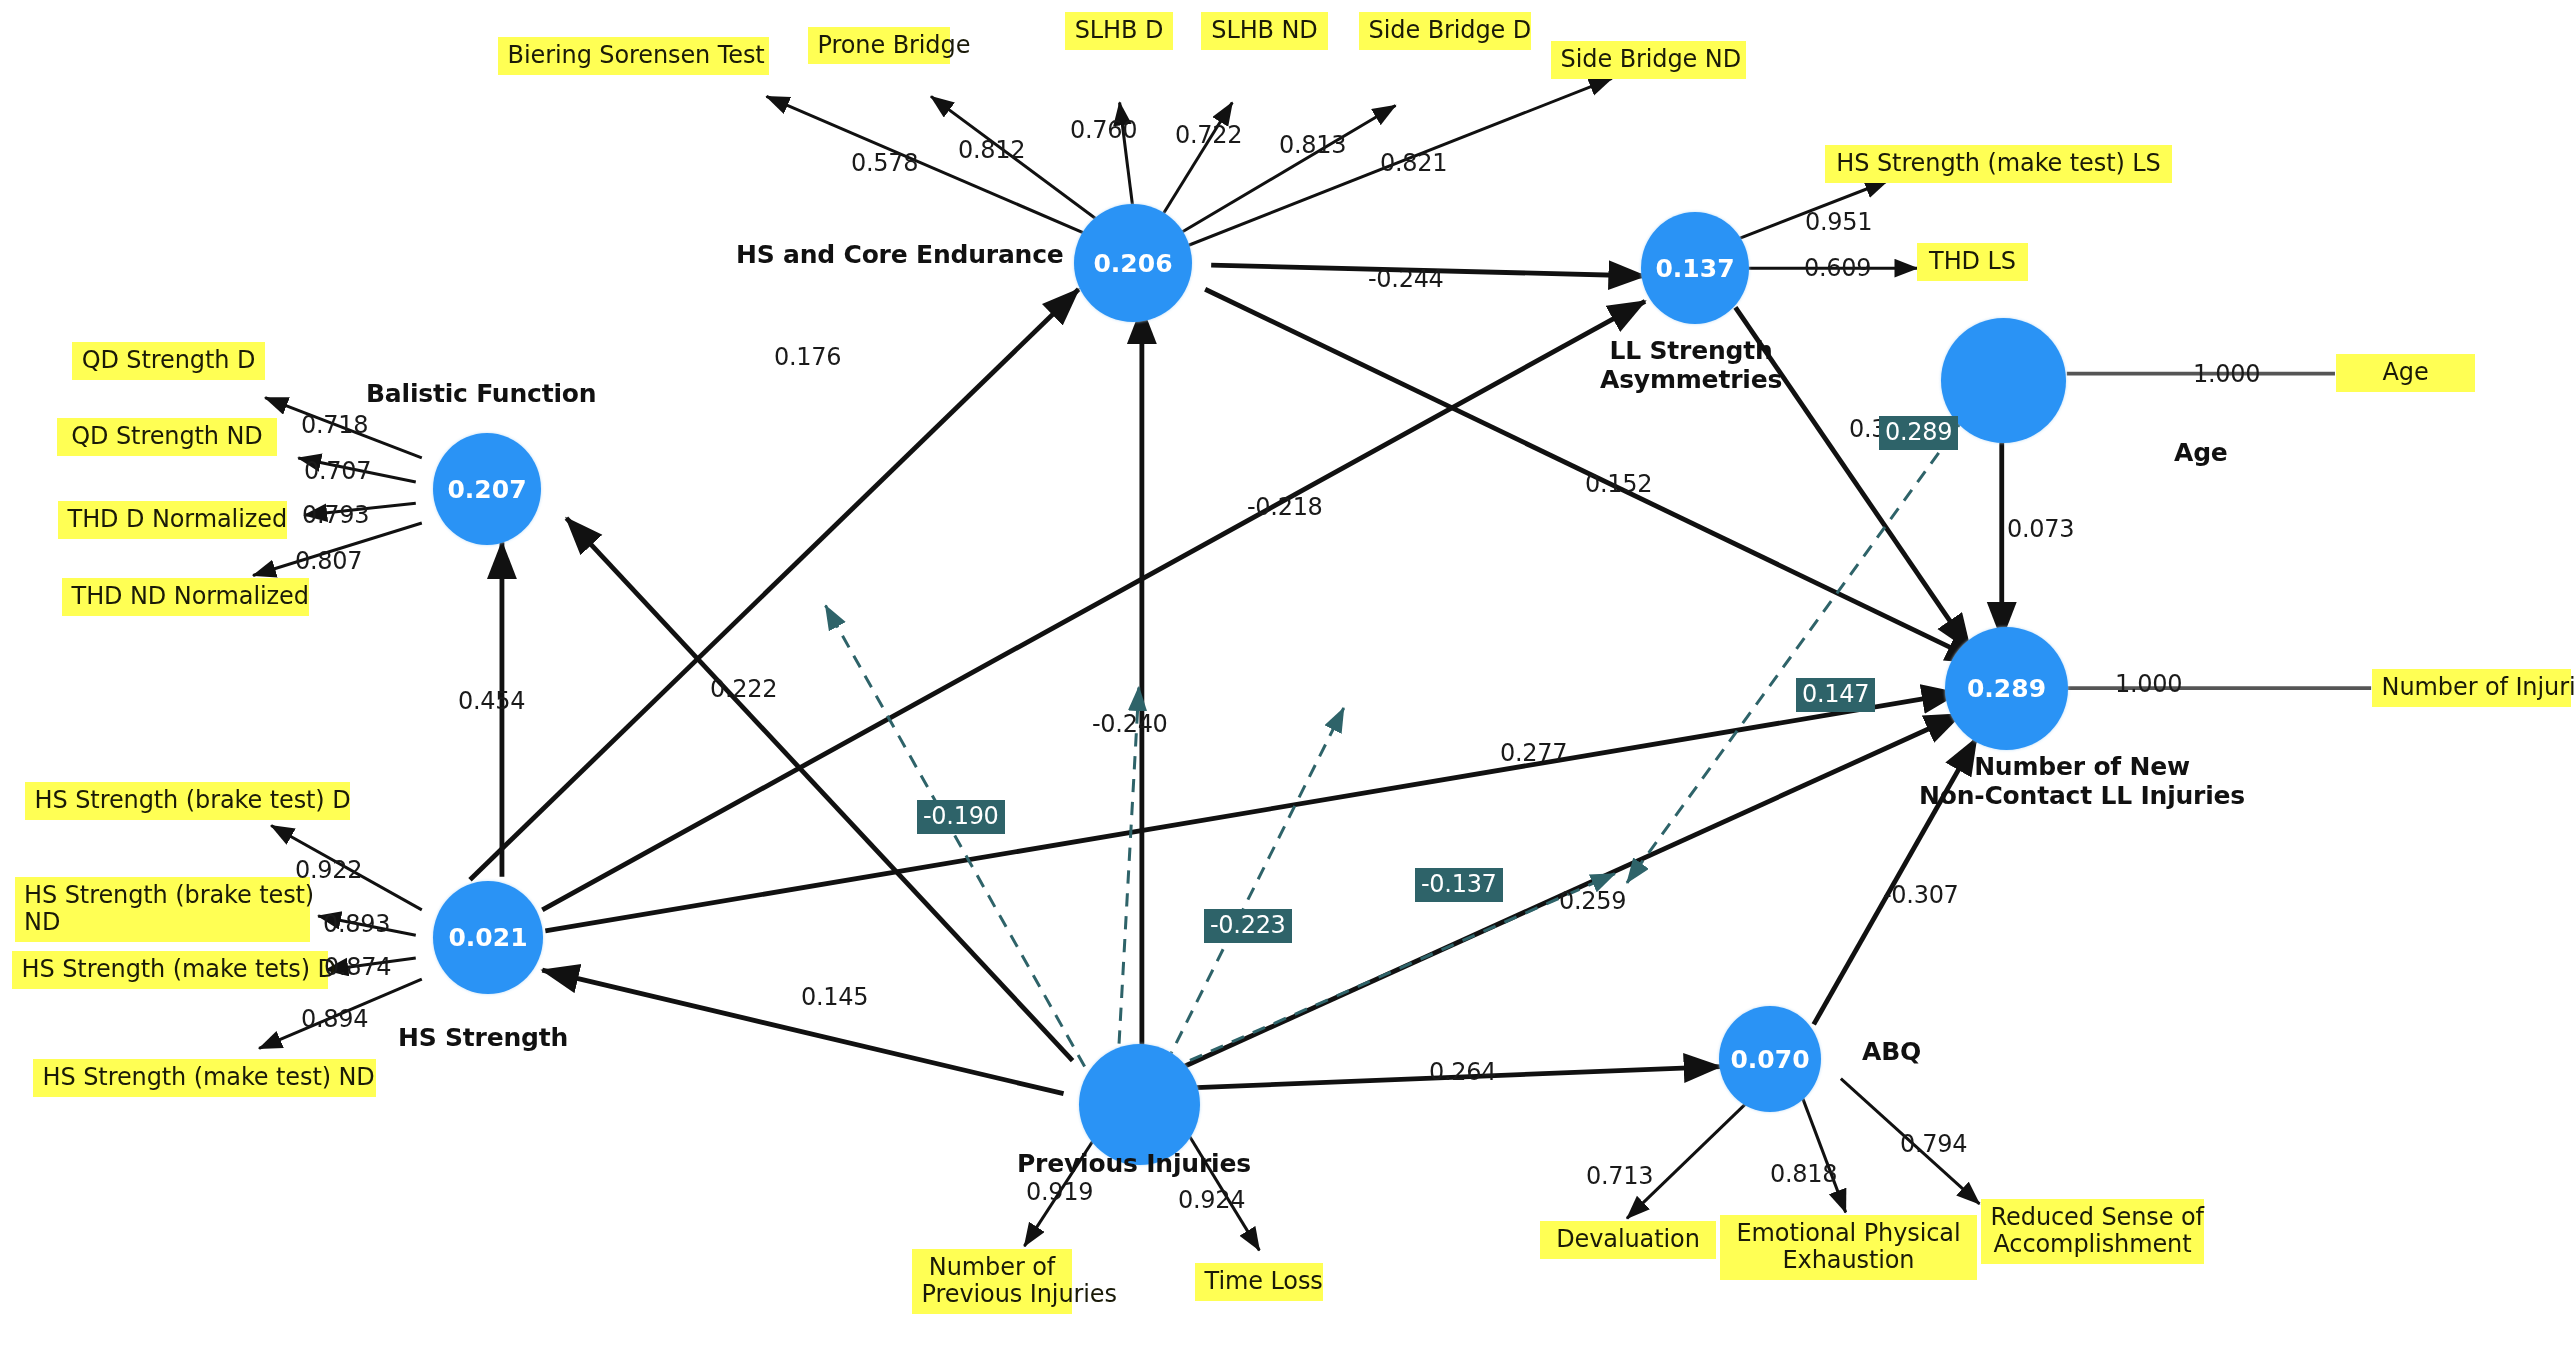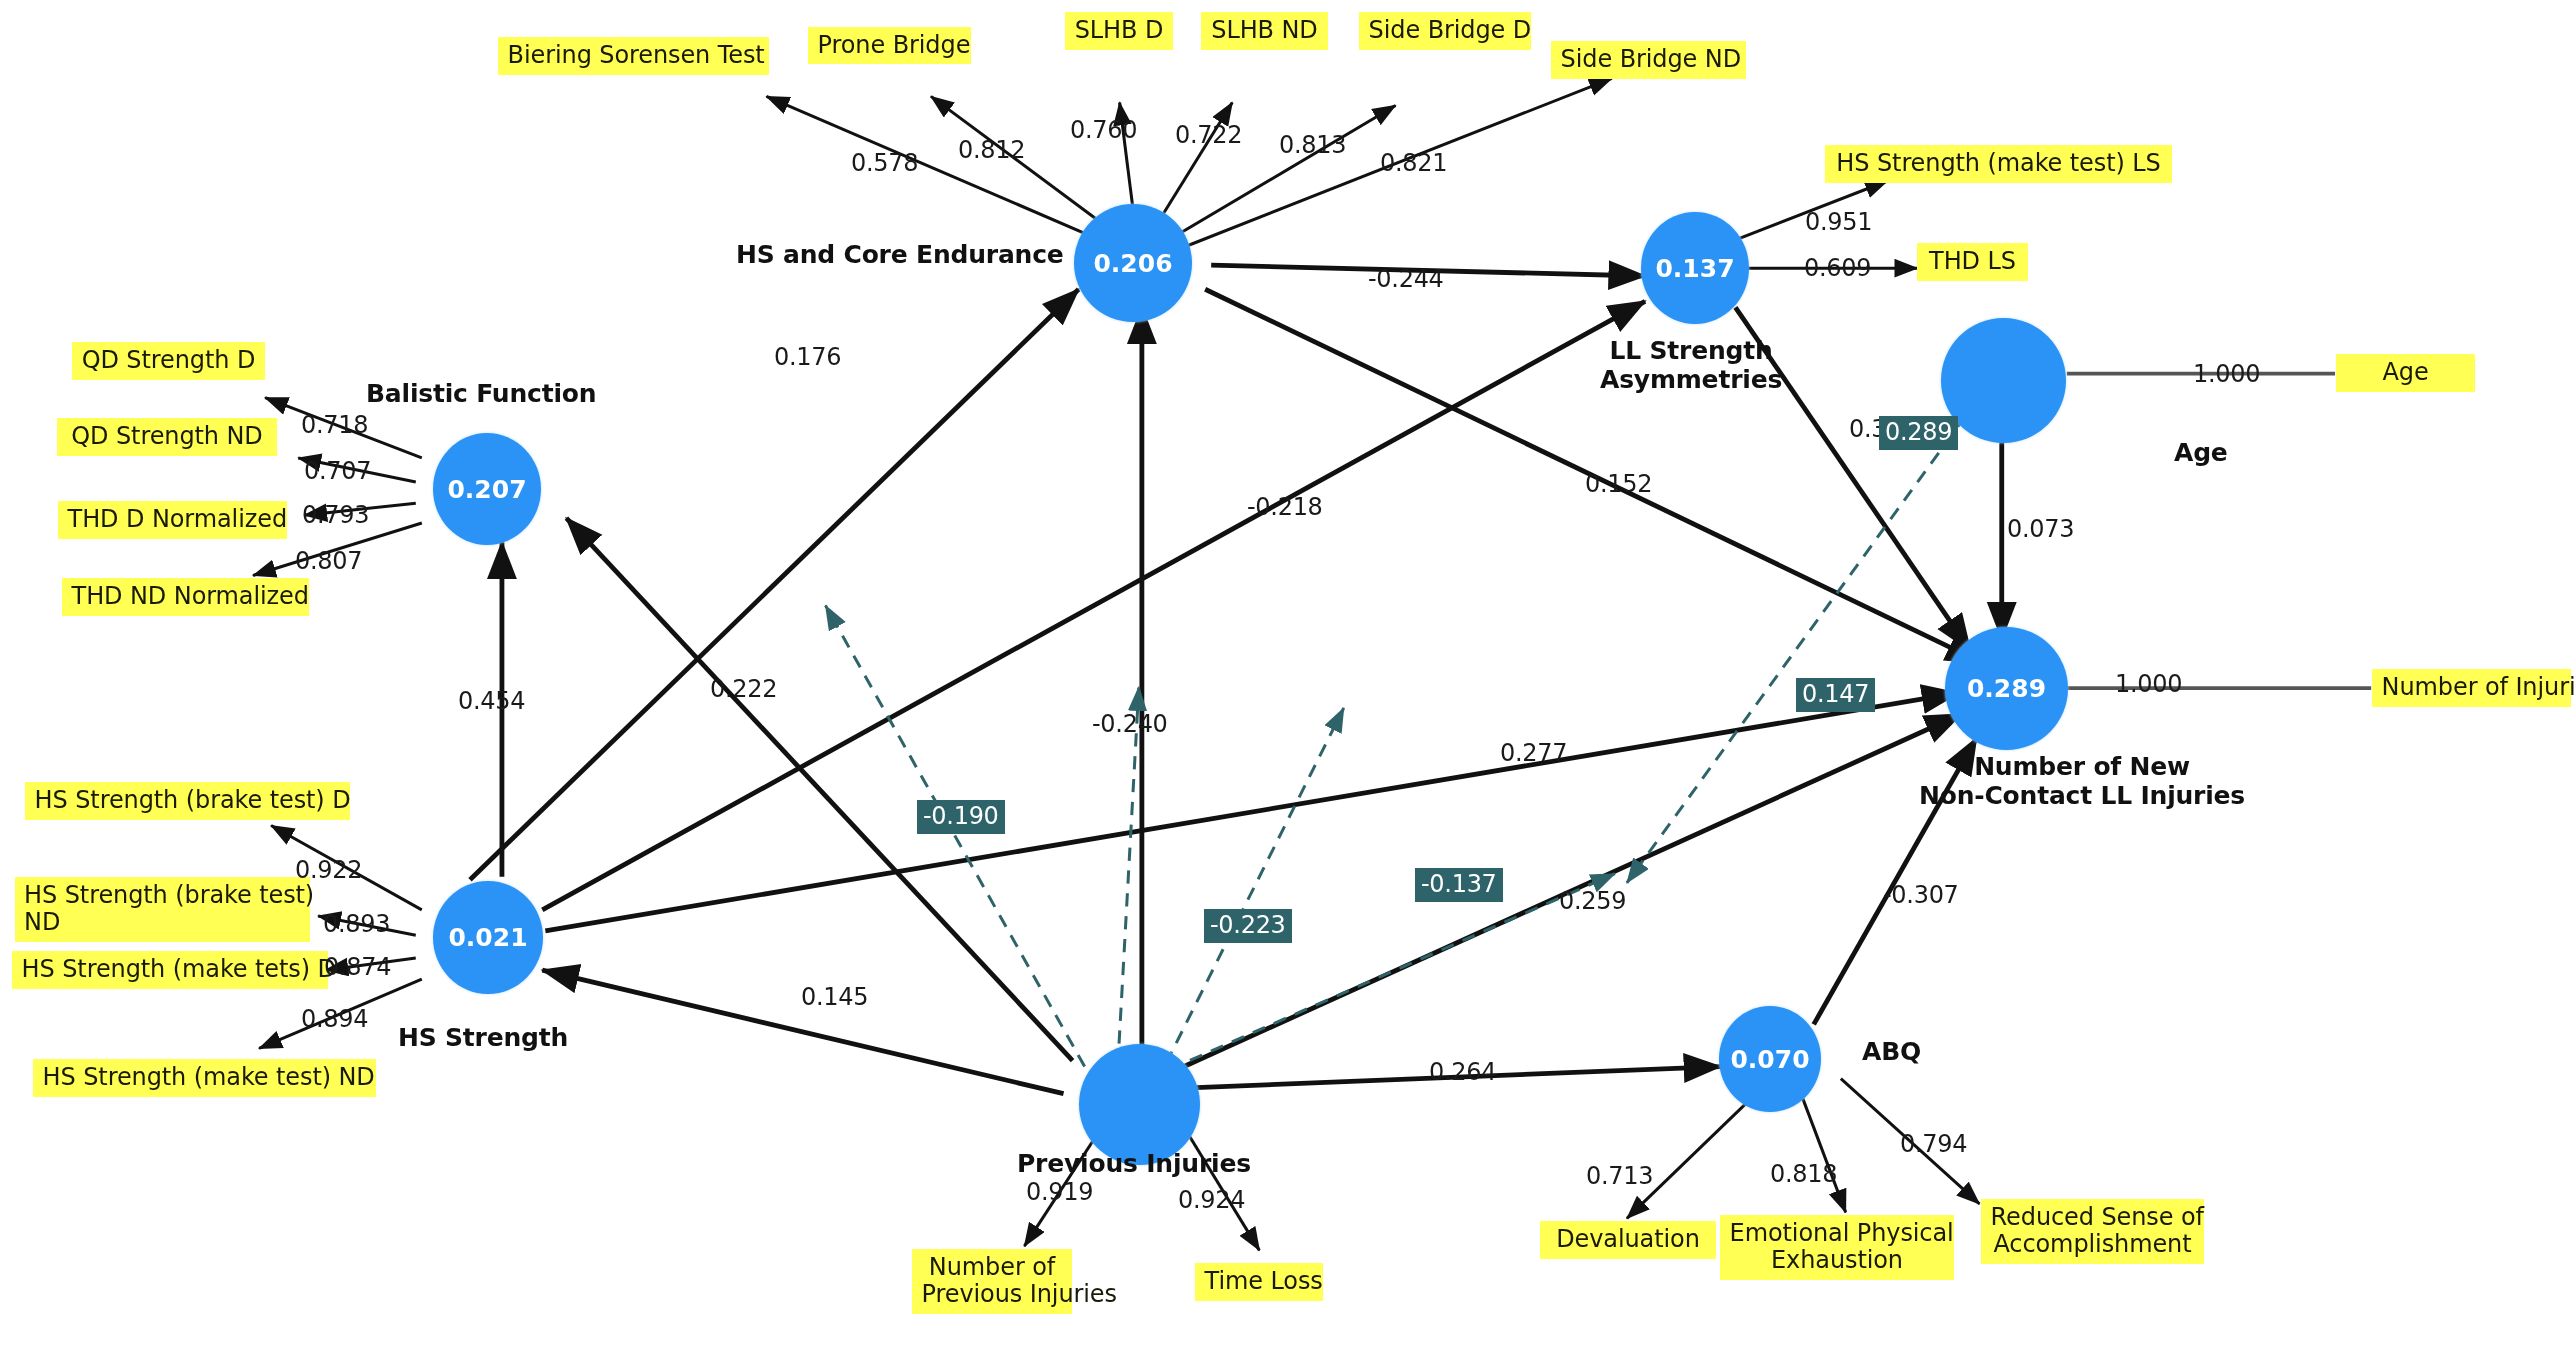--- a/index.html
+++ b/index.html
@@ -170,21 +170,21 @@
 
       <line x1="1940" y1="1775" x2="2680" y2="1450"></line>
 
       <line x1="1935" y1="1765" x2="2230" y2="1175"></line>
 
       <line x1="3262" y1="690" x2="2700" y2="1465"></line>
     </g>
   </svg>
 
   <div class="ind" style="left:498px;top:37px;width:271px;">Biering Sorensen Test</div>
-  <div class="ind" style="left:808px;top:26.5px;width:163px;">Prone Bridge</div>
+  <div class="ind" style="left:808px;top:26.5px;width:142px;">Prone Bridge</div>
   <div class="ind" style="left:1065px;top:12px;width:108px;">SLHB D</div>
   <div class="ind" style="left:1201px;top:12px;width:127px;">SLHB ND</div>
   <div class="ind" style="left:1359px;top:12px;width:172px;">Side Bridge D</div>
   <div class="ind" style="left:1551px;top:41px;width:195px;">Side Bridge ND</div>
   <div class="ind" style="left:1816px;top:145px;width:347px;margin-left:9px;">HS Strength (make test) LS</div>
   <div class="ind" style="left:1917px;top:243px;width:111px;">THD LS</div>
   <div class="ind" style="left:2336px;top:354px;width:139px;">Age</div>
 
   <div class="ind" style="left:72px;top:342px;width:193px;">QD Strength D</div>
   <div class="ind" style="left:57px;top:418px;width:220px;">QD Strength ND</div>
@@ -195,21 +195,21 @@
   <div class="ind" style="left:14.5px;top:877px;width:295px;text-align:left;">HS Strength (brake test)
 ND</div>
   <div class="ind" style="left:12px;top:951px;width:316px;">HS Strength (make tets) D</div>
   <div class="ind" style="left:33px;top:1059px;width:343px;">HS Strength (make test) ND</div>
 
   <div class="ind" style="left:2372px;top:669px;width:199px;">Number of Injuries</div>
   <div class="ind" style="left:912px;top:1249px;width:160px;">Number of
 Previous Injuries</div>
   <div class="ind" style="left:1195px;top:1263px;width:128px;">Time Loss</div>
   <div class="ind" style="left:1540px;top:1221px;width:176px;">Devaluation</div>
-  <div class="ind" style="left:1720px;top:1215px;width:234px;">Emotional Physical
+  <div class="ind" style="left:1720px;top:1215px;width:257px;">Emotional Physical
 Exhaustion</div>
   <div class="ind" style="left:1981px;top:1199px;width:223px;">Reduced Sense of
 Accomplishment</div>
 
   <div class="lat" style="left:1074px;top:204px;width:118px;height:118px;">0.206</div>
   <div class="lat" style="left:433px;top:433px;width:108px;height:112px;">0.207</div>
   <div class="lat" style="left:433px;top:881px;width:110px;height:113px;">0.021</div>
   <div class="lat" style="left:1641px;top:212px;width:108px;height:112px;">0.137</div>
   <div class="lat" style="left:1941px;top:318px;width:125px;height:125px;"></div>
   <div class="lat" style="left:1945px;top:627px;width:123px;height:123px;">0.289</div>

